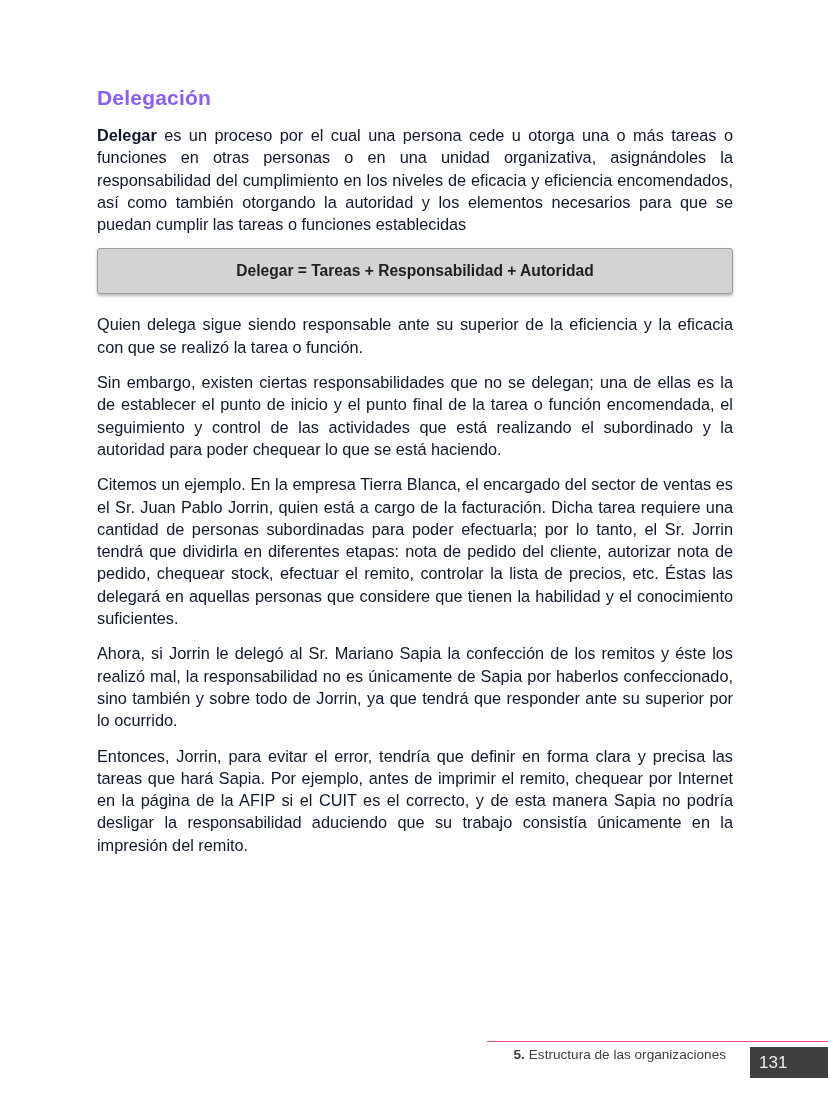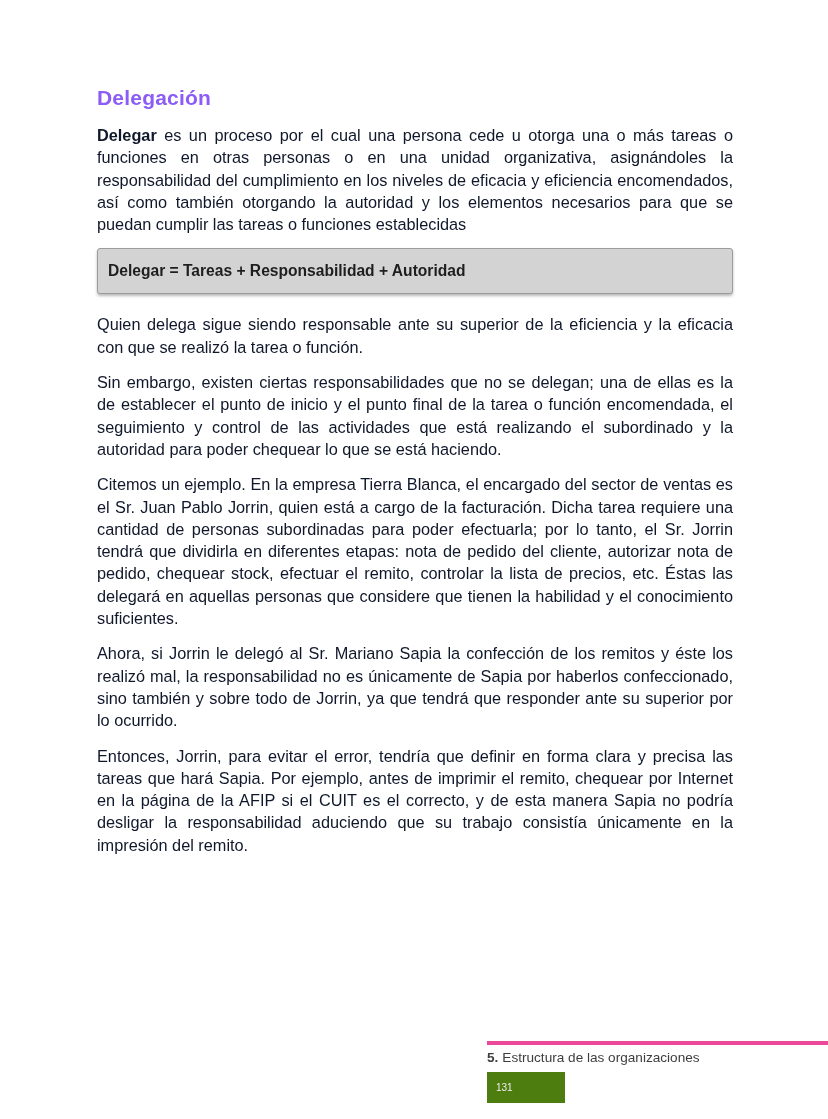--- a/index.html
+++ b/index.html
@@ -35,56 +35,55 @@
     margin: 0 0 13px 0;
   }
   .para .lead {
     font-weight: bold;
   }
   .formula-box {
     background: #d3d3d3;
     border: 1px solid #9c9c9c;
     border-radius: 3px;
     box-shadow: 0 2px 3px rgba(0,0,0,0.28);
-    text-align: left;
+    text-align: center;
     font-weight: bold;
     font-size: 15.6px;
     color: #1e1e1e;
     padding: 13px 10px;
     margin: 12px 0 19px 0;
   }
   .footer {
     position: absolute;
     top: 1041px;
     left: 487px;
     right: 0;
-    border-top: 4px solid #ec4899;
+    border-top: 1px solid #ec4899;
     display: flex;
     align-items: flex-start;
-    flex-direction: column;
   }
   .footer-text {
     flex: 1;
     text-align: right;
     font-size: 13.6px;
     color: #3d3d3d;
     line-height: 17.5px;
     padding-top: 4px;
     padding-right: 24px;
   }
   .footer-text .chapter-number {
     font-weight: bold;
     margin-right: 4px;
   }
   .page-badge {
     width: 78px;
     height: 31px;
-    background: #4d7c0f;
+    background: #404040;
     color: #eeeeee;
-    font-size: 10px;
+    font-size: 17px;
     display: flex;
     align-items: center;
     padding-left: 9px;
     box-sizing: border-box;
     margin-top: 5px;
   }
 </style>
 </head>
 <body>
 

